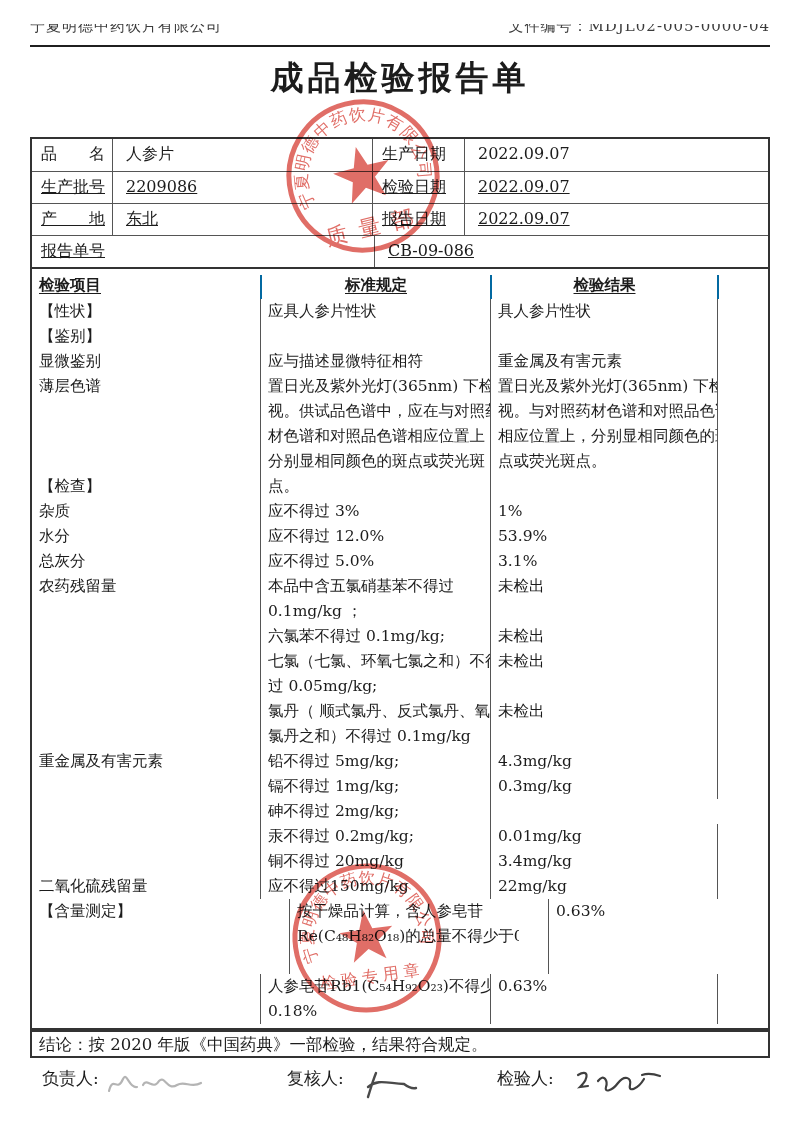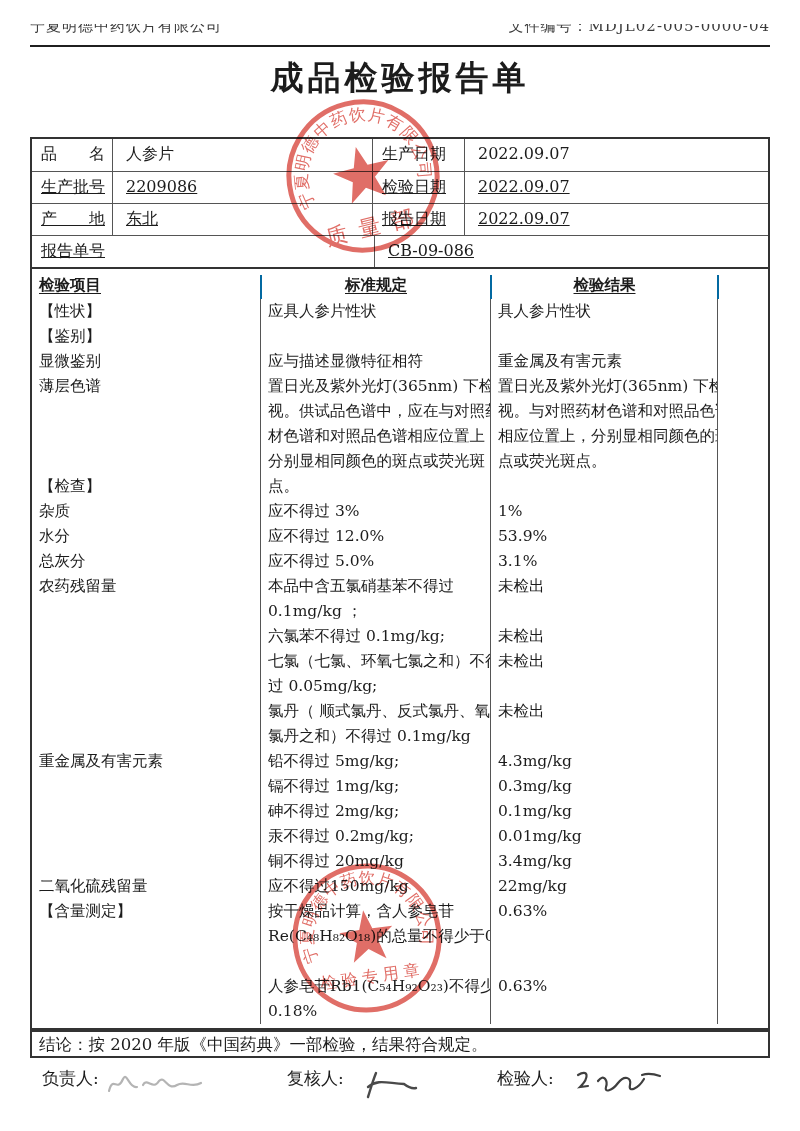--- a/index.html
+++ b/index.html
@@ -257,23 +257,20 @@
           <div class="mt-cell mt-c3">
             <div class="mt-line">0.3mg/kg</div>
           </div>
           <div class="mt-cell mt-c4"></div>
         </div>
         <div class="mt-row" style="height: 25px;">
           <div class="mt-cell mt-c1"></div>
           <div class="mt-cell mt-c2">
             <div class="mt-line">砷不得过 2mg/kg;</div>
           </div>
-          <div class="mt-cell mt-c3">
-            <div class="mt-line">0.1mg/kg</div>
-          </div>
           <div class="mt-cell mt-c4"></div>
         </div>
         <div class="mt-row" style="height: 25px;">
           <div class="mt-cell mt-c1"></div>
           <div class="mt-cell mt-c2">
             <div class="mt-line">汞不得过 0.2mg/kg;</div>
           </div>
           <div class="mt-cell mt-c3">
             <div class="mt-line">0.01mg/kg</div>
           </div>
@@ -294,21 +291,21 @@
             <div class="mt-line">二氧化硫残留量</div>
           </div>
           <div class="mt-cell mt-c2">
             <div class="mt-line">应不得过150mg/kg</div>
           </div>
           <div class="mt-cell mt-c3">
             <div class="mt-line">22mg/kg</div>
           </div>
           <div class="mt-cell mt-c4"></div>
         </div>
-        <div class="mt-row" style="height: 75px;">
+        <div class="mt-row" style="height: 75px; gap: 29px;">
           <div class="mt-cell mt-c1">
             <div class="mt-line">【含量测定】</div>
           </div>
           <div class="mt-cell mt-c2">
             <div class="mt-line">按干燥品计算，含人参皂苷</div>
             <div class="mt-line">Re(C₄₈H₈₂O₁₈)的总量不得少于0.27%</div>
           </div>
           <div class="mt-cell mt-c3">
             <div class="mt-line">0.63%</div>
           </div>

